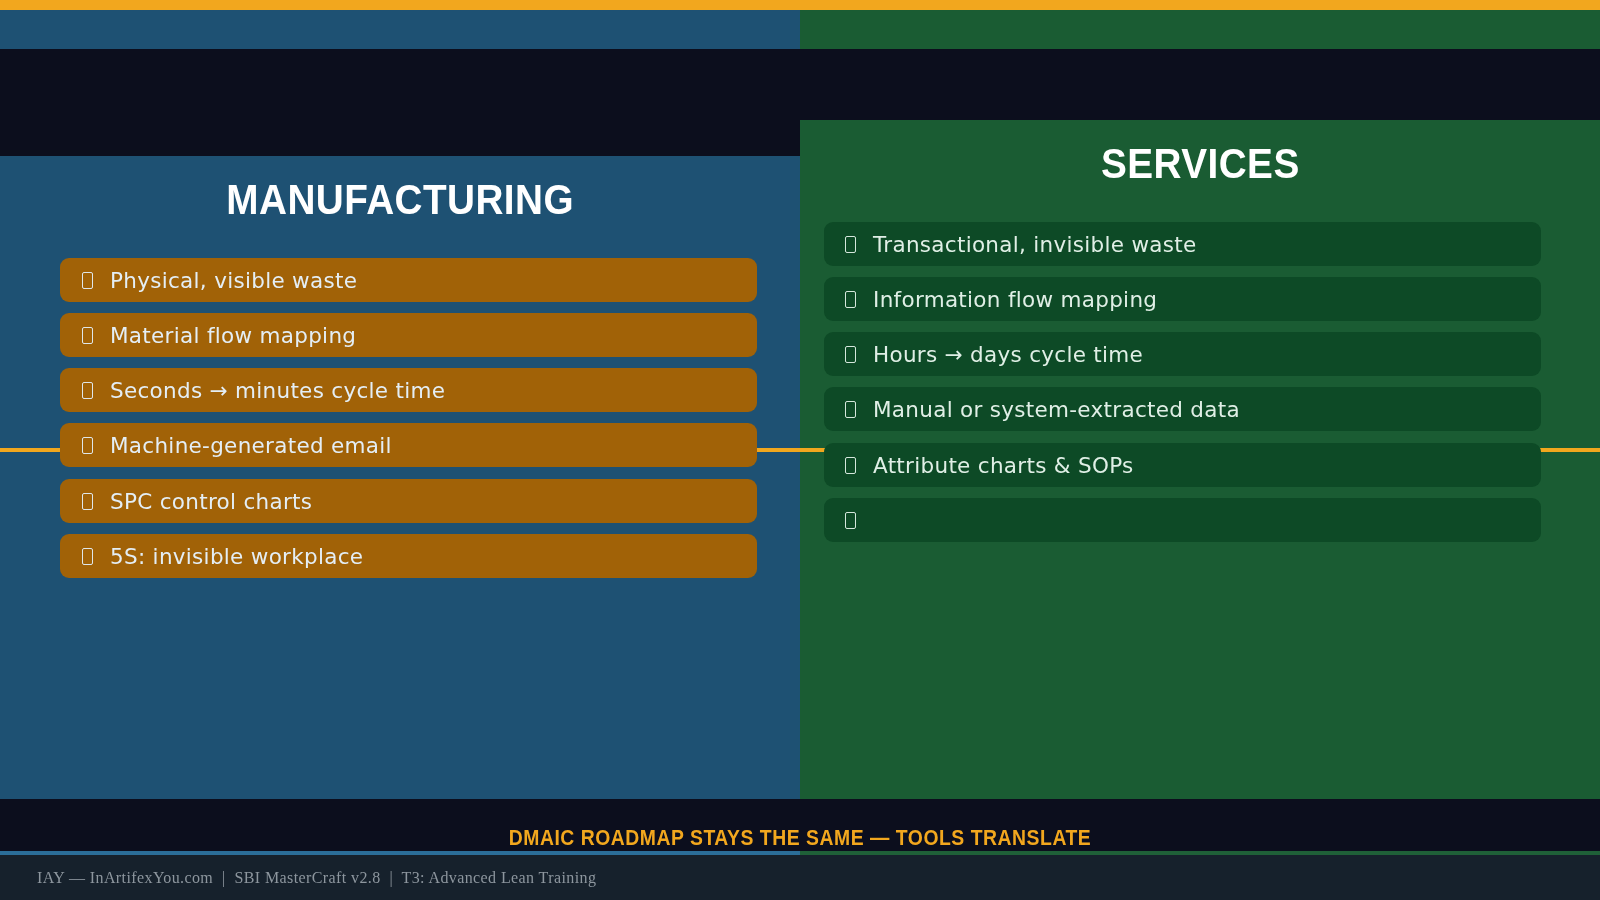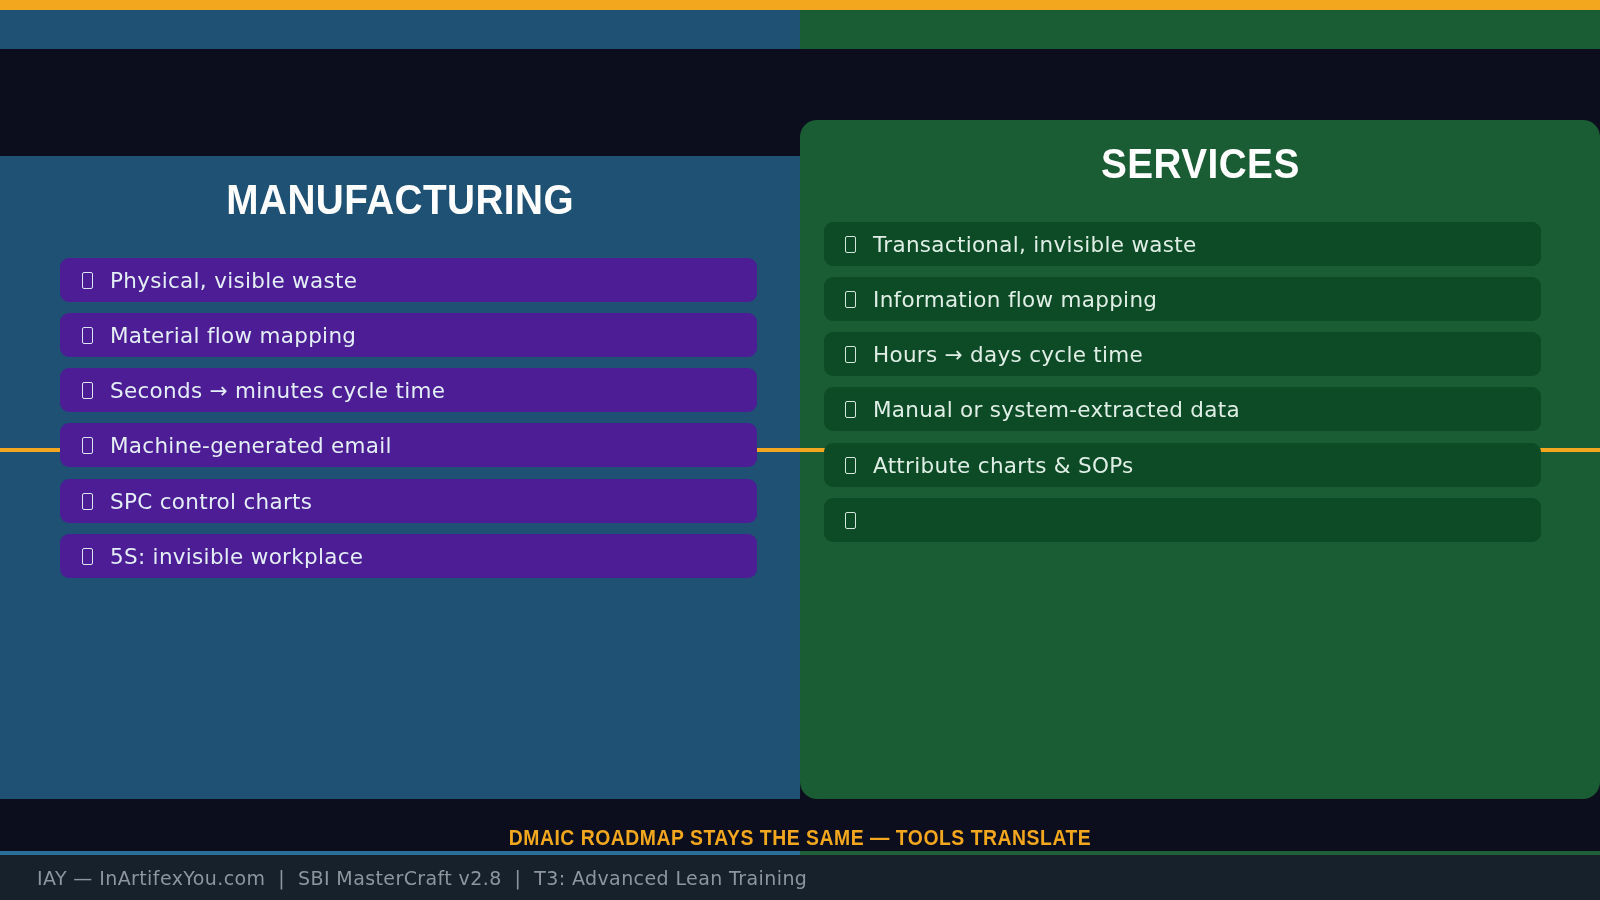--- a/index.html
+++ b/index.html
@@ -19,38 +19,38 @@
   }
   .title-text{
     color:#F2A71E;font-family:"Liberation Sans",sans-serif;font-weight:bold;
     font-size:22px;letter-spacing:.6px;display:inline-block;transform:scaleX(.88);
     white-space:pre;
   }
   
   .main{position:absolute;left:0;top:120px;width:1600px;height:679px;}
   .panel{position:absolute;top:0;width:800px;height:679px;}
   .panel.mfg{left:0;background:#1E5173;margin-top:36px;}
-  .panel.svc{left:800px;background:#1A5C33;border-radius:17px;}
+  .panel.svc{left:800px;background:#1A5C33;}
   .panel-title{
     position:absolute;top:13px;left:0;width:800px;height:60px;margin:0;
     display:flex;align-items:center;justify-content:center;z-index:2;
   }
   .panel-title span{
     color:#FFFFFF;font-family:"Liberation Sans",sans-serif;font-weight:bold;
     font-size:43px;letter-spacing:.5px;display:inline-block;transform:scaleX(.9);
     white-space:pre;
   }
   
   .center-stripe{position:absolute;left:0;top:448px;width:1600px;height:4px;background:#F2A71E;z-index:1;}
   
   .card{
     position:absolute;height:44px;border-radius:9px;z-index:2;
     display:flex;align-items:center;box-sizing:border-box;
   }
-  .mfg .card{left:60px;width:697px;background:#4c1d95;padding-left:22px;color:#E4EEF5;}
+  .mfg .card{left:60px;width:697px;background:#a16207;padding-left:22px;color:#E4EEF5;}
   .svc .card{left:24px;width:717px;background:#0D4A26;padding-left:21px;color:#E0EFE6;}
   .card .glyph-box{
     display:inline-block;width:9px;height:15px;border:1.5px solid currentColor;
     border-radius:2px;margin-right:17px;flex:0 0 auto;opacity:.95;
   }
   .card .card-text{font-size:21.5px;letter-spacing:.3px;white-space:pre;}
   
   .banner-band{
     position:absolute;left:0;top:799px;width:1600px;height:52px;background:#0C0E1D;
     display:flex;align-items:flex-end;justify-content:center;
@@ -61,21 +61,21 @@
     white-space:pre;
   }
   
   .bottom-divider{position:absolute;left:0;top:851px;width:1600px;height:4px;}
   .bottom-divider .bd-left{position:absolute;left:0;top:0;width:800px;height:4px;background:#2B6E99;}
   .bottom-divider .bd-right{position:absolute;left:800px;top:0;width:800px;height:4px;background:#1F6038;}
   .footer{
     position:absolute;left:0;top:855px;width:1600px;height:45px;background:#16212C;
     display:flex;align-items:center;
   }
-  .footer-text{color:#8D969E;font-size:19px;letter-spacing:.4px;margin-left:37px;white-space:pre;}
+  .footer-text{color:#8D969E;font-size:16px;letter-spacing:.4px;margin-left:37px;white-space:pre;font-family:Liberation Serif, serif;}
 </style>
 </head>
 <body>
 
 <div class="slide">
 
   <div class="top-accent"></div>
 
   <div class="header-strip">
     <div class="hs-left"></div>

